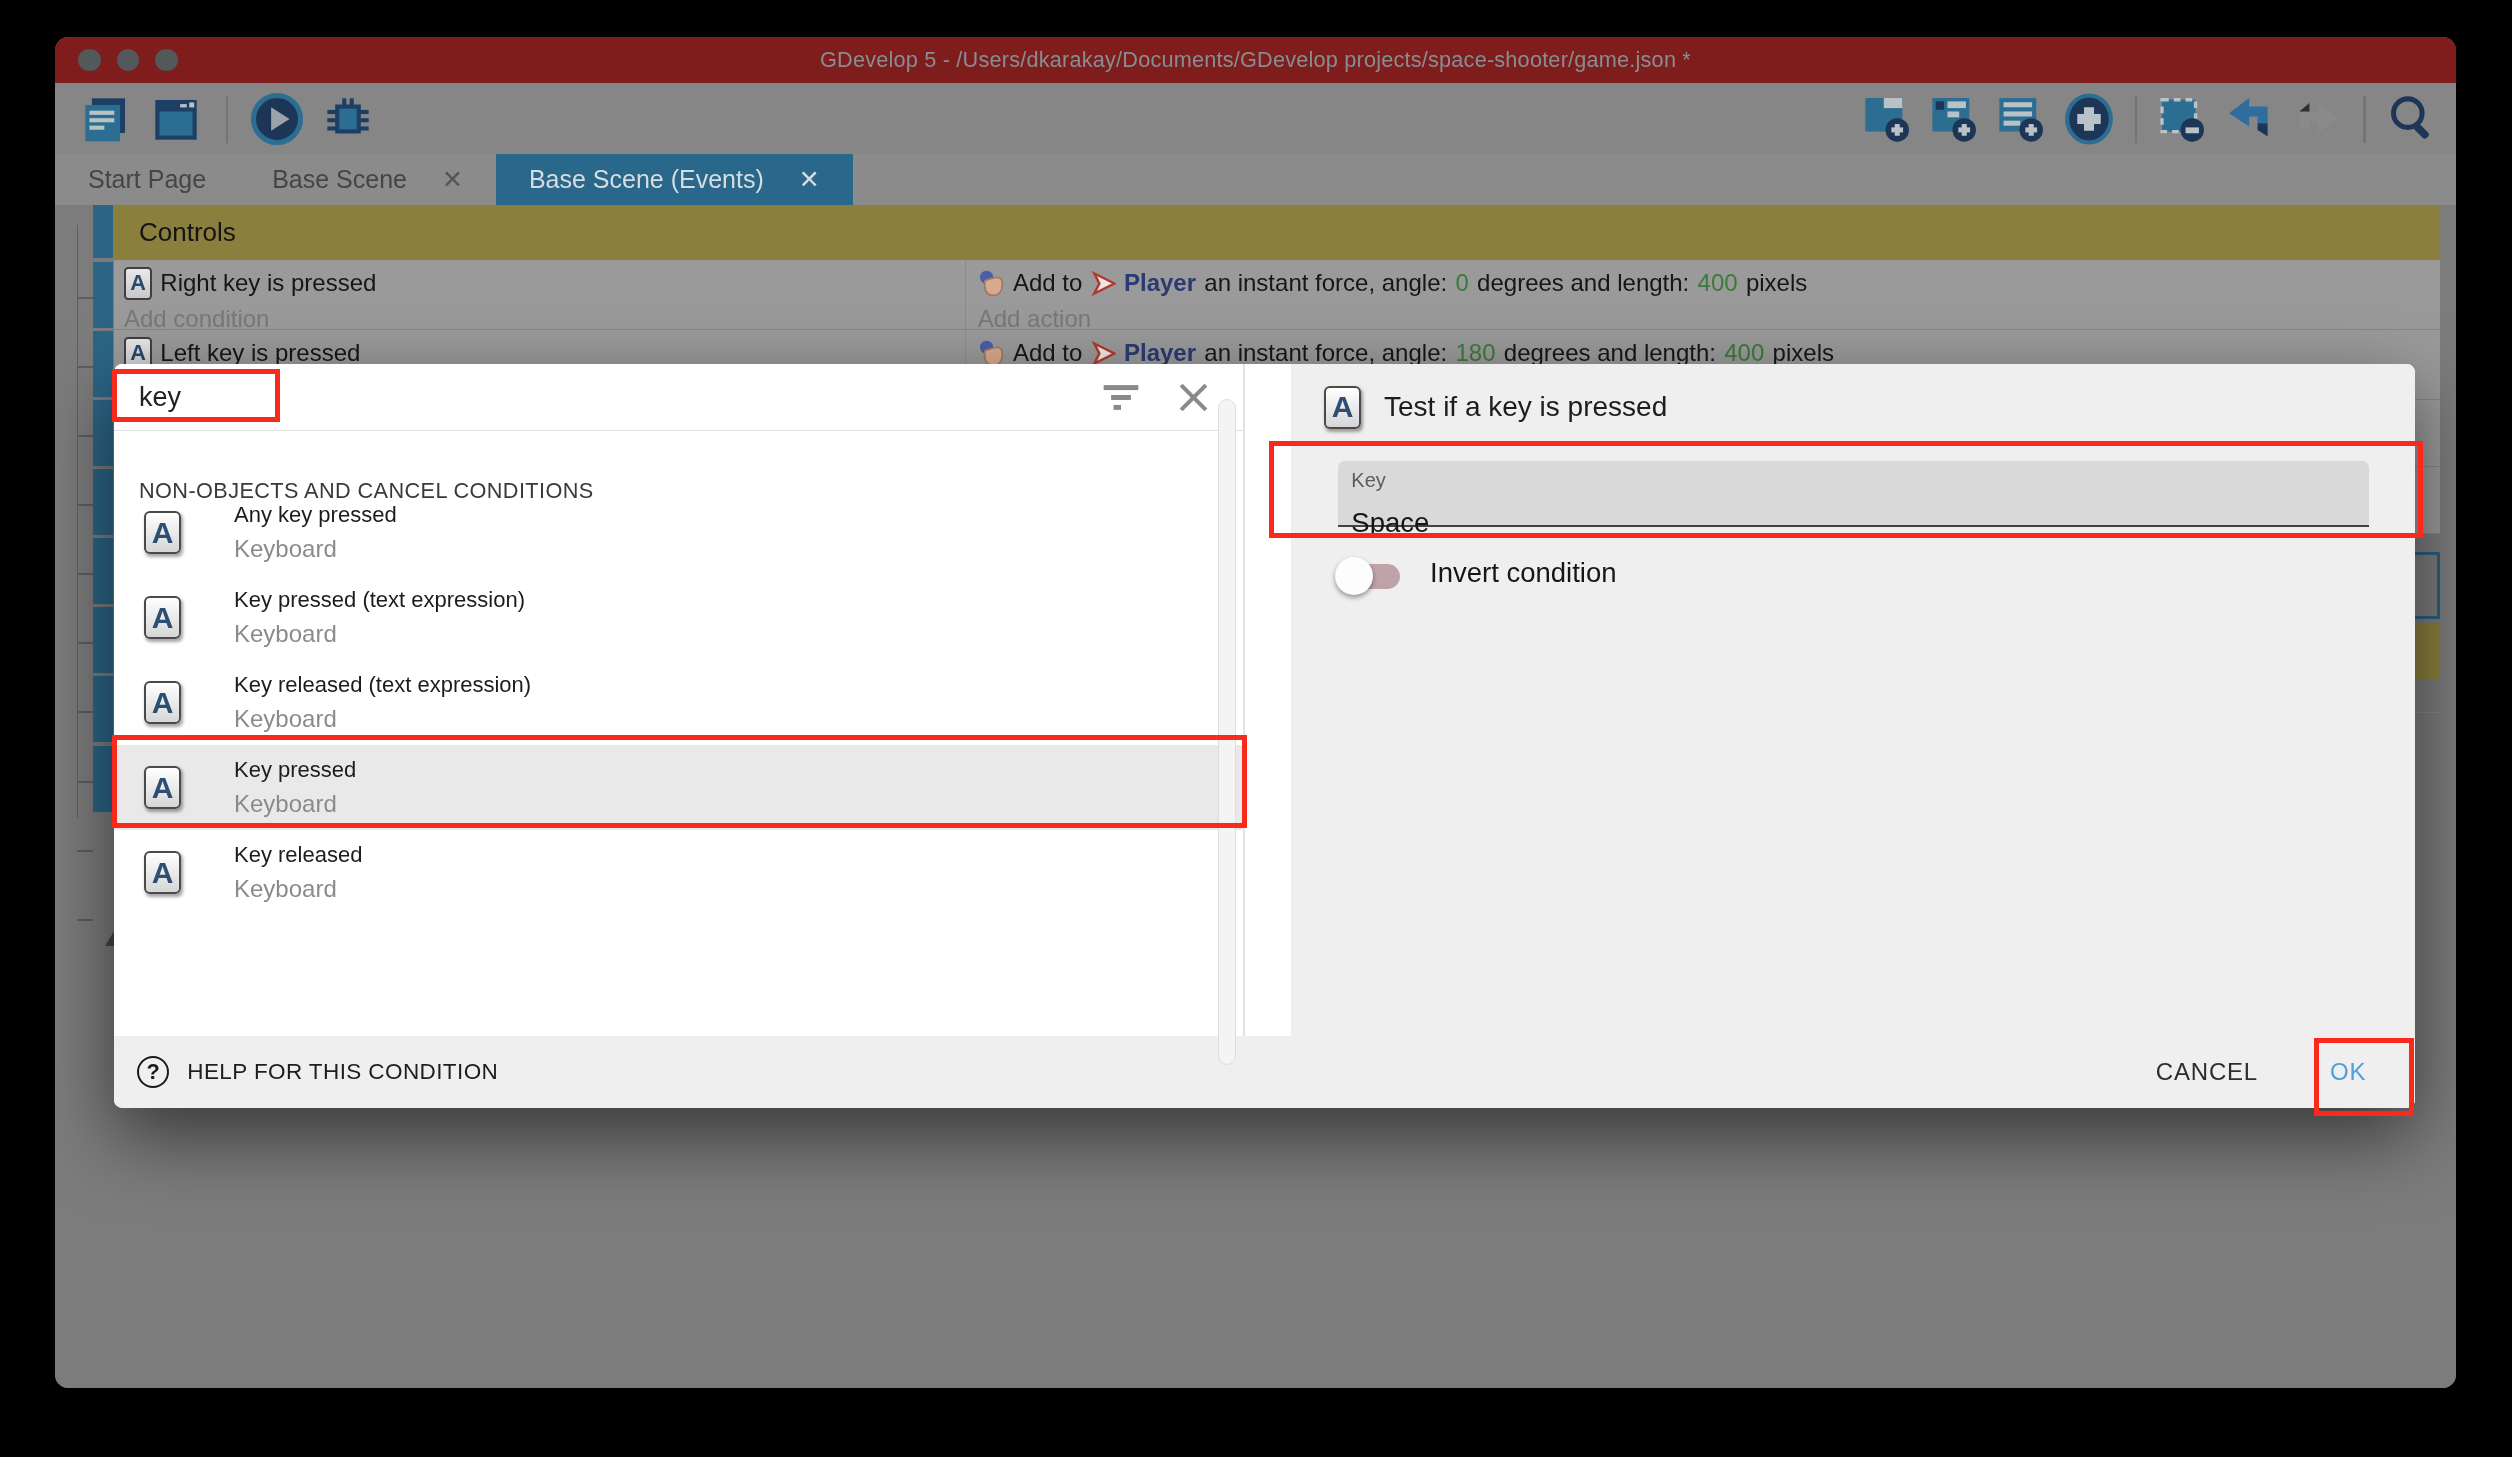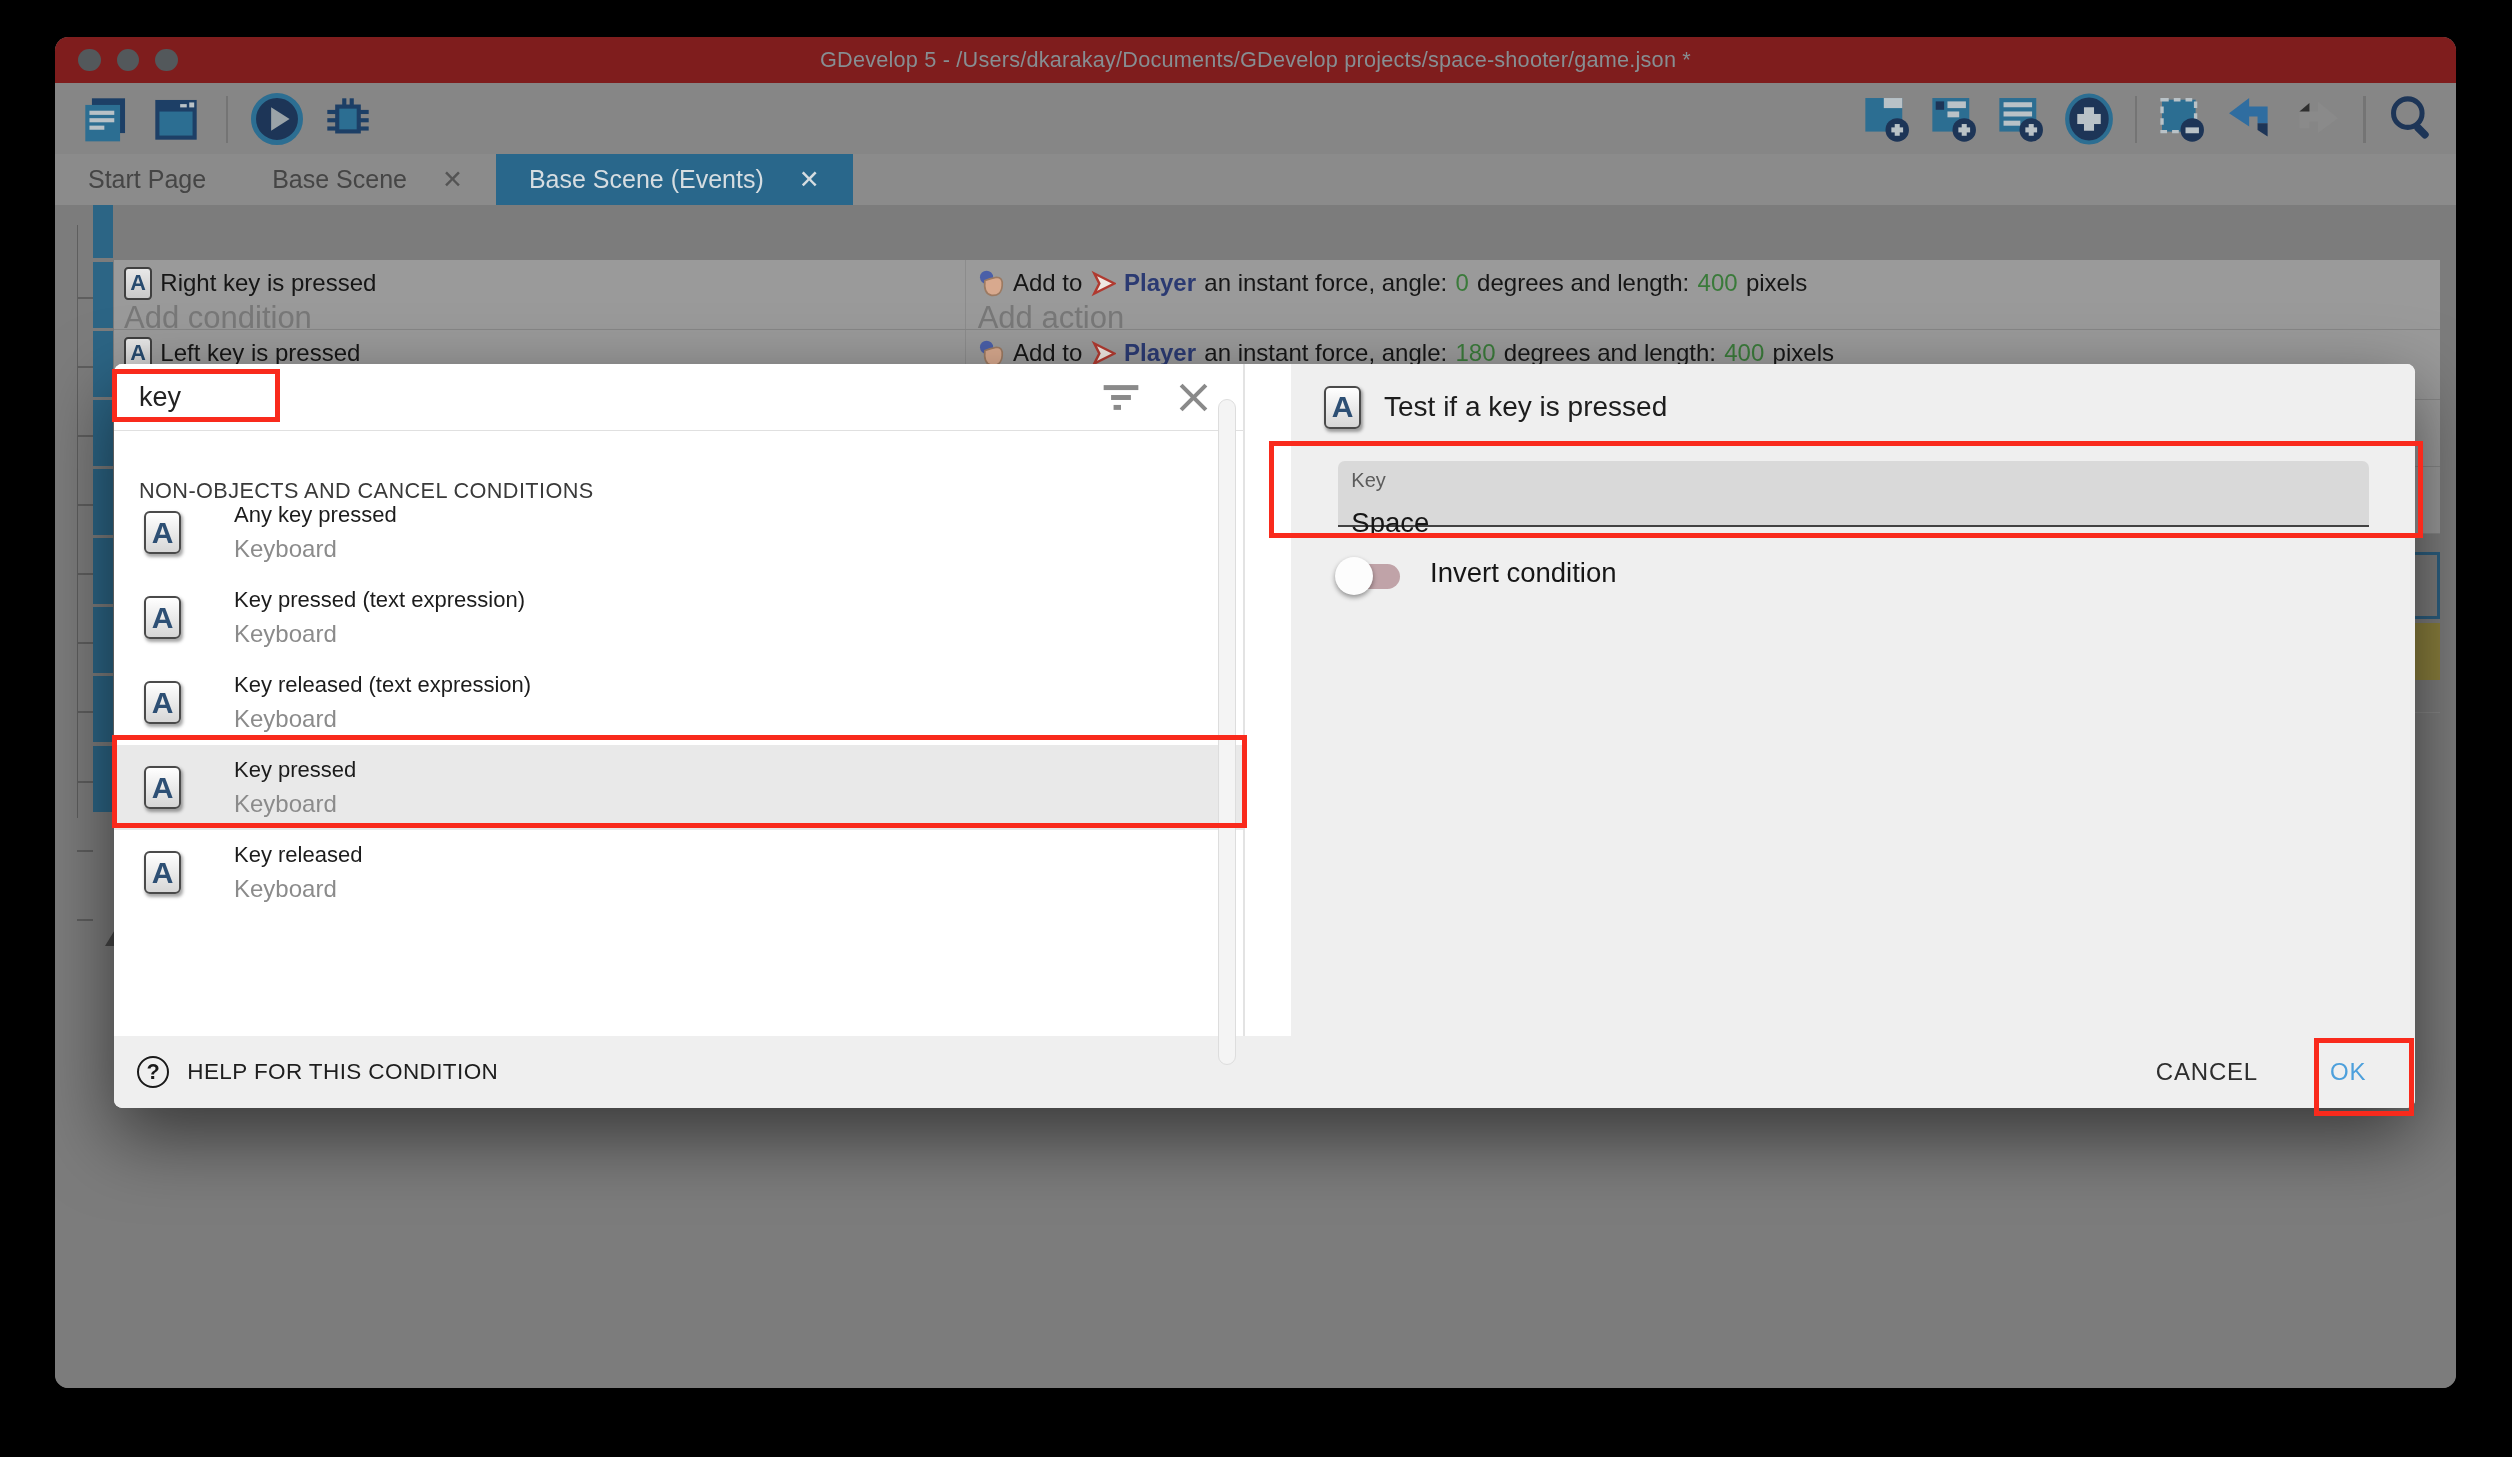--- a/index.html
+++ b/index.html
@@ -40,21 +40,21 @@
   .marker-tri { position:absolute; left:50px; top:723px; width:0; height:0;
                 border-left:11.7px solid transparent; border-right:11.7px solid transparent; border-bottom:18.3px solid #454545; }
 
   .row { position:absolute; left:59px; width:2326px; background:#9a9a9a; border-bottom:1.7px solid #878787; }
   .row-comment { position:absolute; left:59px; width:2326px; background:#8a7f3d; display:flex; align-items:center; }
   .row-comment .txt { color:#141414; font-size:26px; padding-left:25px; font-weight:400; }
   .cells { display:flex; height:100%; }
   .cell-cond { width:852px; border-right:1.7px solid #8c8c8c; padding:6.7px 0 0 10px; }
   .cell-act  { flex:1; padding:6.7px 0 0 11.7px; }
   .evline { display:flex; align-items:center; gap:8.3px; height:33px; font-size:24px; color:#161616; white-space:nowrap; }
-  .placeholder { color:#787878; font-size:31px; }
+  .placeholder { color:#787878; font-size:24px; margin-top:5px; }
   .keycap-s { width:28px; height:33px; background:linear-gradient(#e8e8e8,#c9c9c9); border:2.5px solid #3f3f3f;
               border-radius:4.2px; color:#274a6e; font-weight:bold; font-size:21.7px;
               display:inline-flex; align-items:center; justify-content:center; flex:0 0 auto; }
   .obj-name { color:#2b3a72; font-weight:bold; }
   .num { color:#3a7a3a; }
   .outline-row { position:absolute; left:59px; width:2326px; border:3.3px solid #2c5f80; }
   .olive-row { position:absolute; left:59px; width:2326px; background:#8a7f3d; }
   .trunc { position:absolute; color:#5f5f5f; font-size:26px; }
 
   
@@ -258,20 +258,23 @@
     <div class="blue-bar" style="top:57px;height:66px"></div>
     <div class="blue-bar" style="top:126px;height:66px"></div>
     <div class="blue-bar" style="top:195px;height:66px"></div>
     <div class="blue-bar" style="top:264px;height:66px"></div>
     <div class="blue-bar" style="top:333px;height:66px"></div>
     <div class="blue-bar" style="top:402px;height:66px"></div>
     <div class="blue-bar" style="top:471px;height:66px"></div>
     <div class="blue-bar" style="top:541px;height:66px"></div>
     <div class="marker-tri"></div>
 
+    <div class="row-comment" style="top:0;height:55px">
+      <span class="txt">Controls</span>
+    </div>
 
     <div class="row" style="top:55px;height:70px">
       <div class="cells">
         <div class="cell-cond">
           <div class="evline">
             <span class="keycap-s">A</span>
             <span>Right key is pressed</span>
           </div>
           <div class="placeholder">Add condition</div>
         </div>

